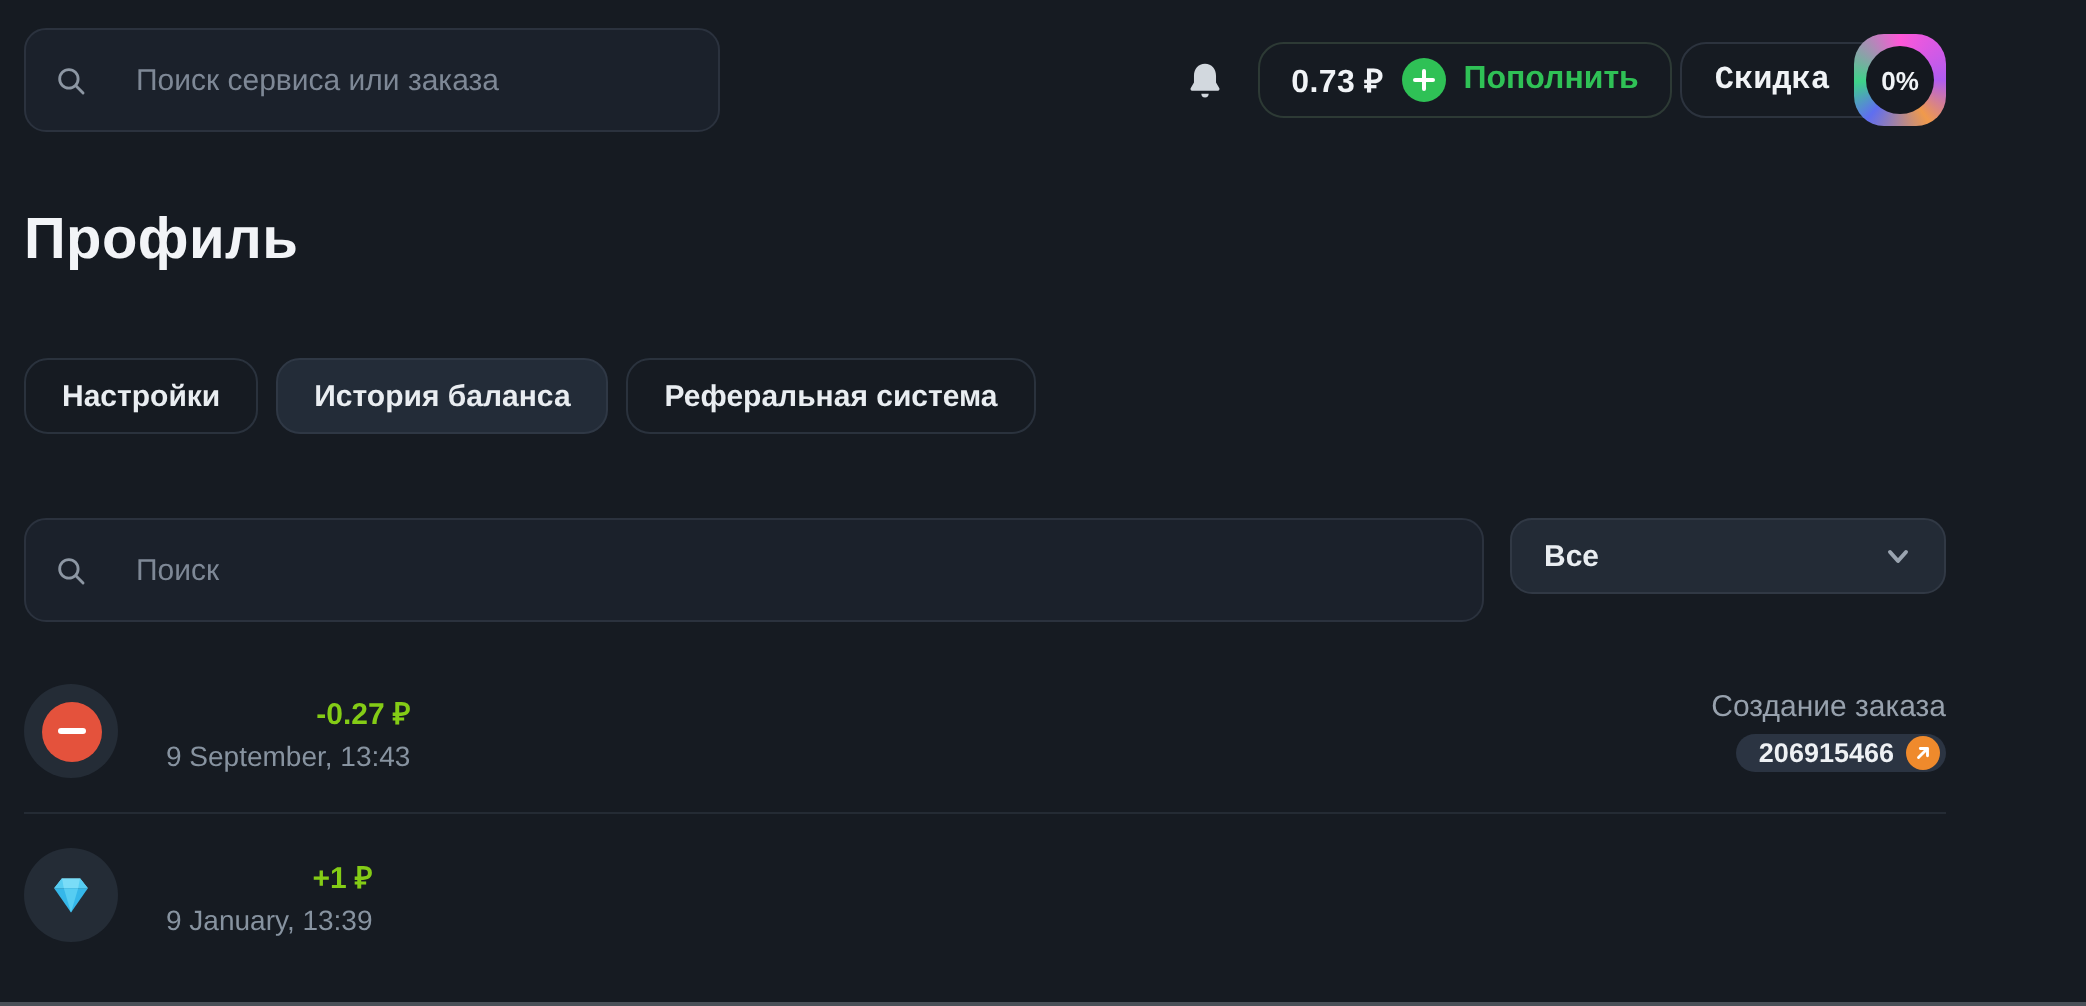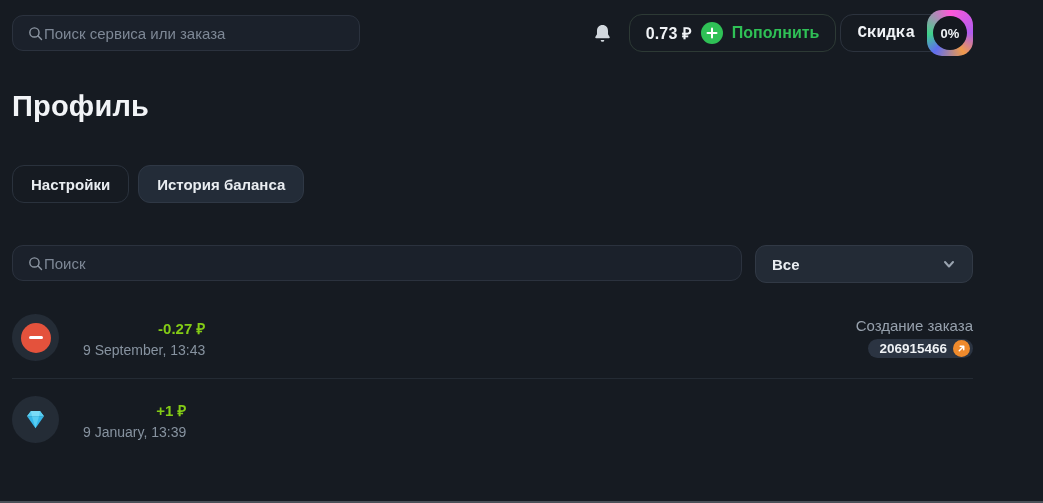--- a/index.html
+++ b/index.html
@@ -9,23 +9,23 @@
     font-family:"Liberation Sans", sans-serif;
     color:#e9edf1;
     overflow:hidden;
     border-bottom:2px solid #4a5058;
   }
   .page { padding:0 70px 0 12px; }
 
   
   .topbar { margin-top:14px; display:flex; align-items:center; justify-content:space-between; }
   .search-box {
-    display:flex; align-items:center; gap:0;
+    display:flex; align-items:center; gap:24px;
     background:#1b212b; border:1px solid #2b323e; border-radius:11px;
-    height:36px; padding:0 14px;
+    height:52px; padding:0 14px;
   }
   .search-box.topbar-search { width:348px; }
   .search-box input {
     background:transparent; border:none; outline:none; flex:1;
     font-family:"Liberation Sans", sans-serif; font-size:15px; color:#dfe4ea;
   }
   .search-box input::placeholder { color:#7e8896; }
 
   .topbar-right { display:flex; align-items:center; gap:4px; }
   .bell-btn { background:none; border:none; cursor:pointer; padding:4px; margin-right:8px; display:flex; }
@@ -149,20 +149,21 @@
         </span>
       </button>
     </div>
   </header>
 
   <h1 class="page-title">Профиль</h1>
 
   <nav class="tabs">
     <button class="tab">Настройки</button>
     <button class="tab active">История баланса</button>
+    <button class="tab">Реферальная система</button>
   </nav>
 
   <div class="filter-row">
     <div class="search-box">
       <span style="display:flex">
         <svg width="17" height="17" viewBox="0 0 24 24">
             <circle cx="10.5" cy="10.5" r="6.5" fill="none" stroke="#8d97a3" stroke-width="2"></circle>
             <line x1="15.6" y1="15.6" x2="20.5" y2="20.5" stroke="#8d97a3" stroke-width="2" stroke-linecap="round"></line>
           </svg>
       </span>

